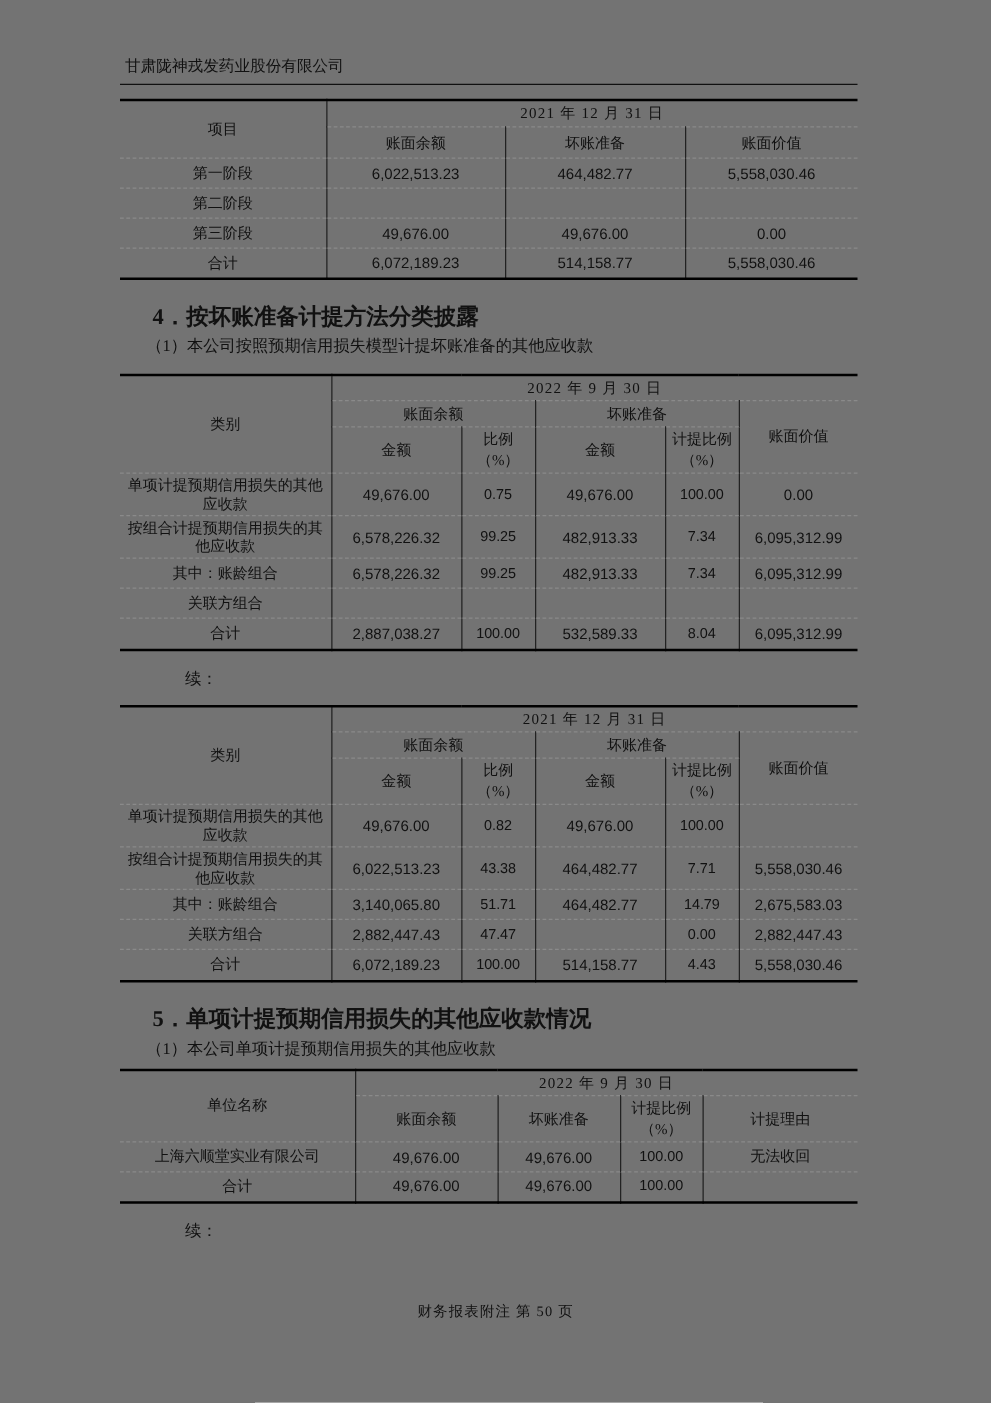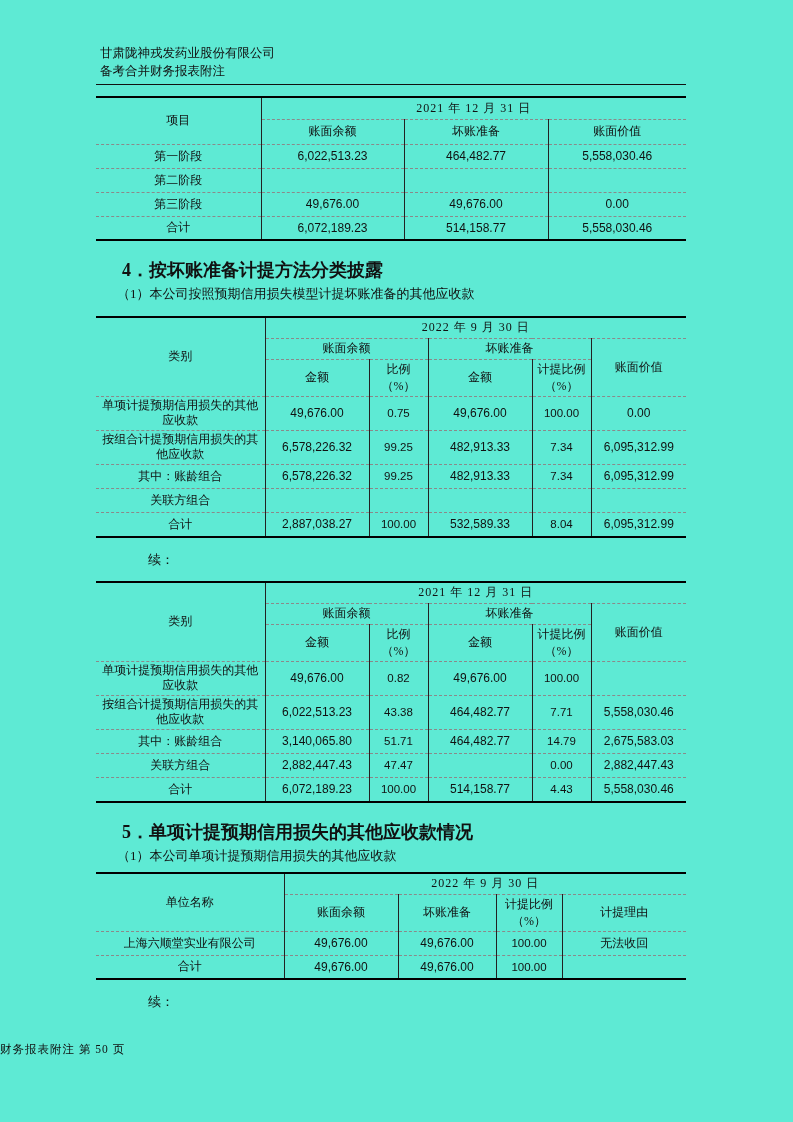--- a/index.html
+++ b/index.html
@@ -1,21 +1,21 @@
 <!DOCTYPE html>
 <html><head>
 <meta charset="utf-8">
 <style>
   html,body{margin:0;padding:0;background:#fff;}
   body{
     width:793px;height:1122px;
     font-family:"Liberation Serif","DejaVu Serif",serif;
     color:#111;position:relative;overflow:hidden;
   }
-  .page{position:relative;width:793px;height:1122px;background:#5eead4;}
+  .page{position:relative;width:793px;height:1122px;background:#737373;}
 
   .doc-header{padding-top:45px;margin-left:100px;font-size:12.5px;line-height:17.5px;}
   .doc-header div{white-space:nowrap;}
 
   .header-rule{margin:4px 0 0 96px;width:590px;border-top:1.5px solid #111;height:0;}
 
   table.fin{
     border-collapse:collapse;table-layout:fixed;width:590px;margin-left:96px;
     border-top:2.5px solid #000;border-bottom:2.5px solid #000;
     border-left:hidden;border-right:hidden;
@@ -57,31 +57,30 @@
   td.ctr{text-align:center;}
   th.datehead{letter-spacing:1px;}
 
   .section-title{margin:17px 0 0 122px;font-size:18px;font-weight:bold;height:18px;}
   .section-sub{margin:9px 0 0 117px;font-size:13px;height:18px;}
   .continued{margin:13px 0 9px 148px;font-size:13px;height:17px;}
   .continued2{margin:13px 0 0 148px;font-size:13px;height:17px;}
 
   .page-footer{
     position:absolute;top:1042px;left:0;width:793px;
-    font-size:11.5px;letter-spacing:1px;
+    text-align:center;font-size:11.5px;letter-spacing:1px;
   }
 </style>
 </head>
 <body>
 
 <div class="page">
 
   <div class="doc-header">
     <div>甘肃陇神戎发药业股份有限公司</div>
-    <div>备考合并财务报表附注</div>
   </div>
   <div class="header-rule"></div>
 
   <table class="fin t1">
     <colgroup>
         <col style="width:165px">
         <col style="width:143px">
         <col style="width:144px">
         <col style="width:138px">
       </colgroup>

